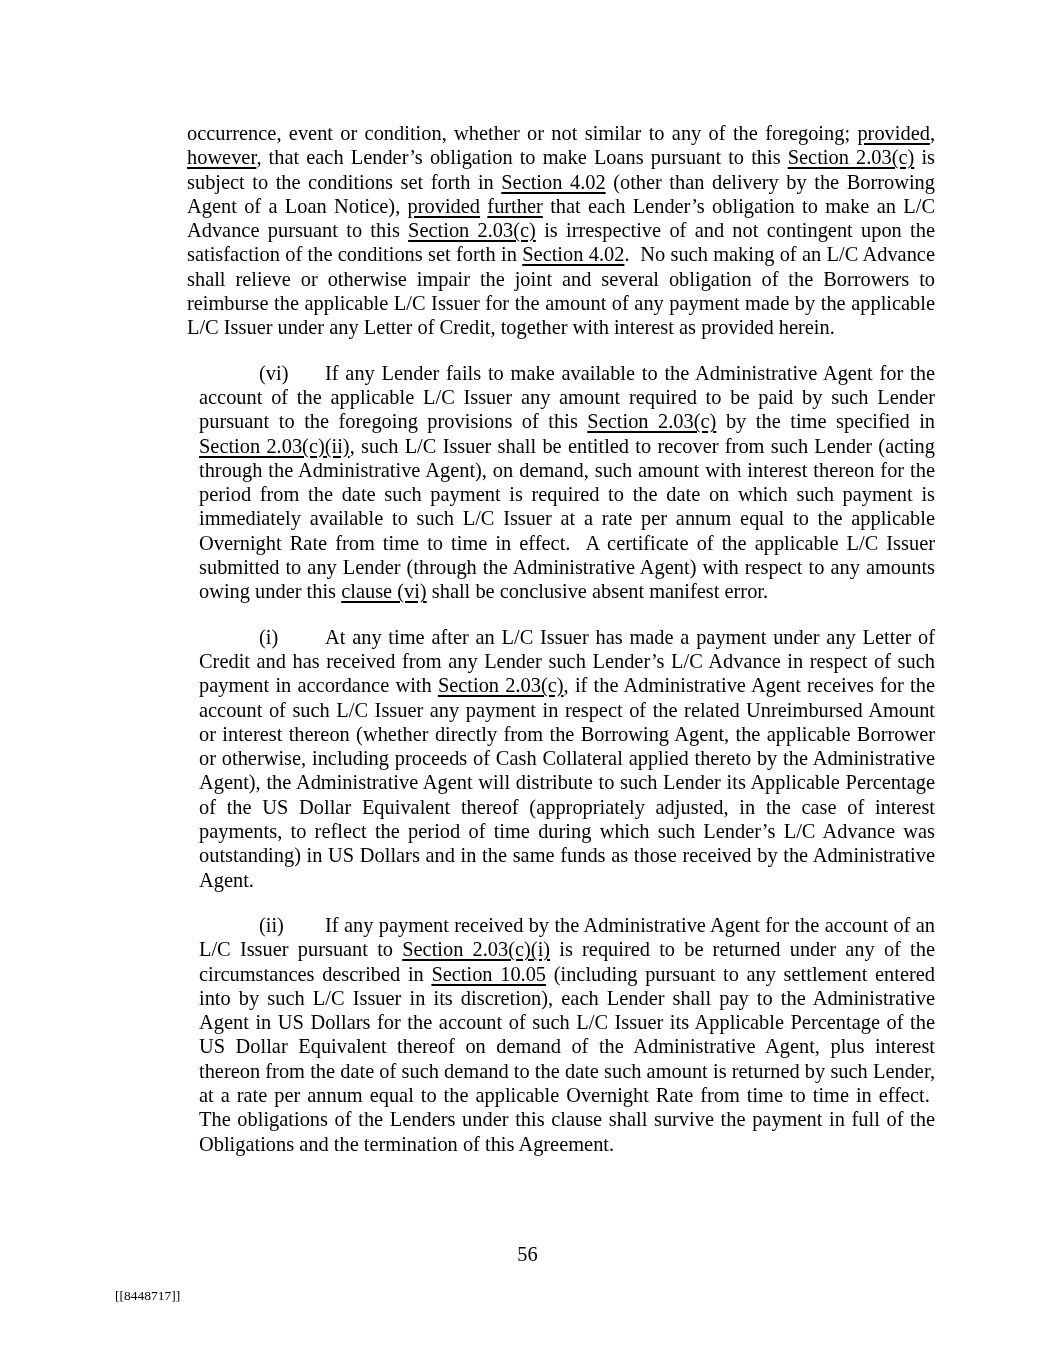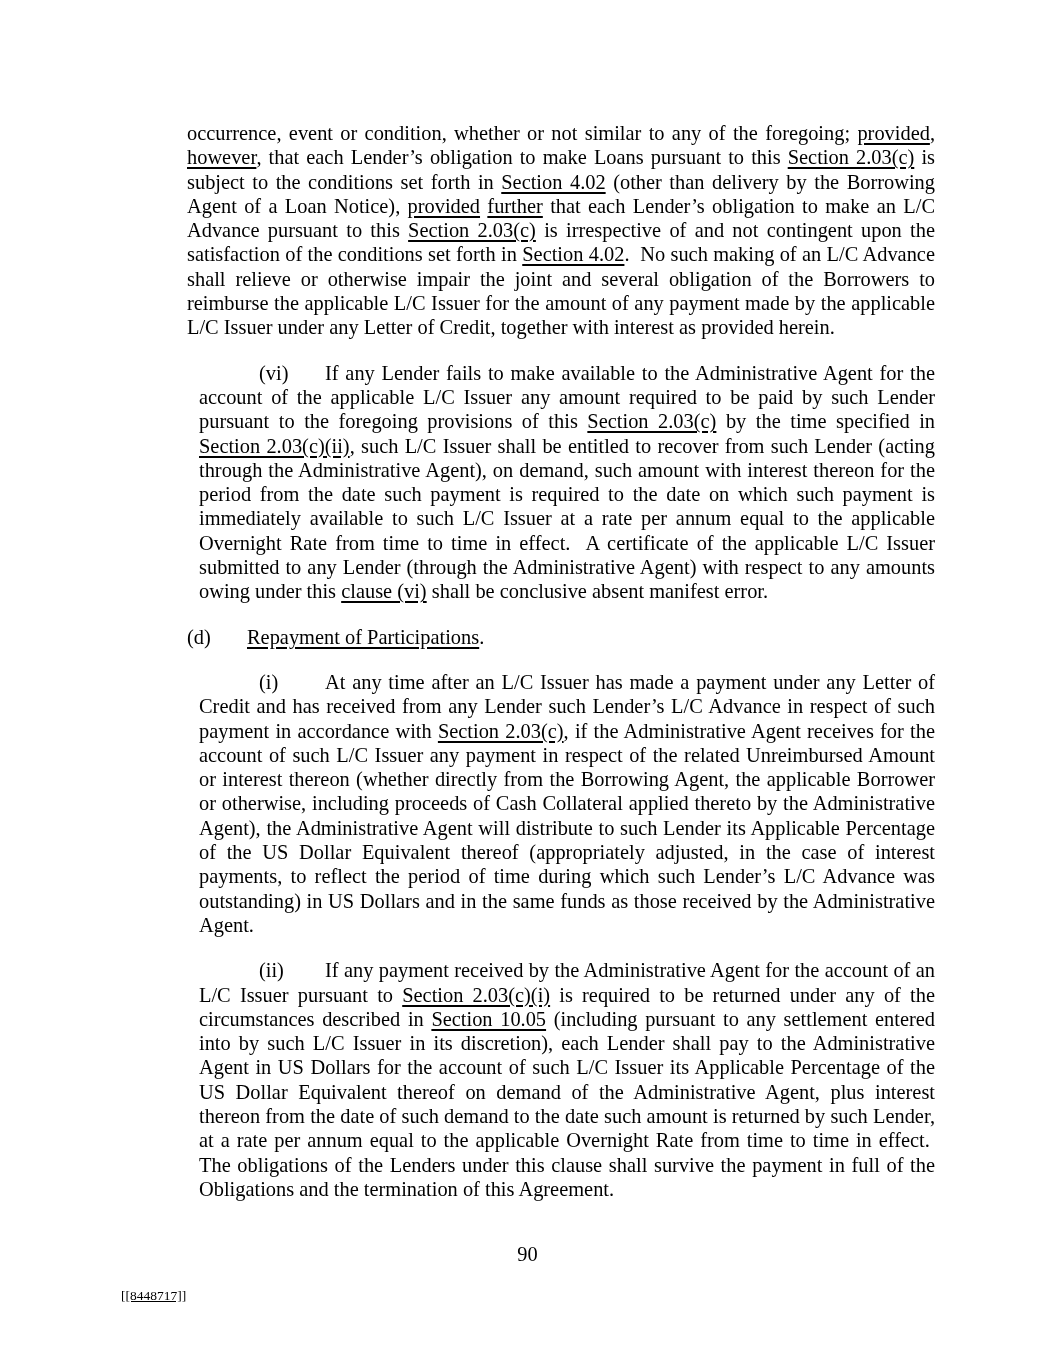--- a/index.html
+++ b/index.html
@@ -55,33 +55,31 @@
     position: absolute;
     left: 0;
     right: 0;
     top: 1242px;
     text-align: center;
     font-size: 20.4px;
     line-height: 24px;
   }
   .doc-id {
     position: absolute;
-    left: 121px;
+    left: 115px;
     top: 1288px;
     font-size: 13.5px;
     line-height: 16px;
-    text-decoration: underline;
   }
 </style>
 </head>
 <body>
 
 <div class="page">
   <div class="content" id="content">
       <p class="body"><span>occurrence, event or condition, whether or not similar to any of the foregoing; </span><span class="u">provided</span><span>, </span><span class="u">however</span><span>, that each Lender’s obligation to make Loans pursuant to this </span><span class="u">Section 2.03(c)</span><span> is subject to the conditions set forth in </span><span class="u">Section 4.02</span><span> (other than delivery by the Borrowing Agent of a Loan Notice), </span><span class="u">provided</span><span> </span><span class="u">further</span><span> that each Lender’s obligation to make an L/C Advance pursuant to this </span><span class="u">Section 2.03(c)</span><span> is irrespective of and not contingent upon the satisfaction of the conditions set forth in </span><span class="u">Section 4.02</span><span>.&nbsp; No such making of an L/C Advance shall relieve or otherwise impair the joint and several obligation of the Borrowers to reimburse the applicable L/C Issuer for the amount of any payment made by the applicable L/C Issuer under any Letter of Credit, together with interest as provided herein.</span></p>
       <p class="body indent"><span class="label label-tab">(vi)</span><span>If any Lender fails to make available to the Administrative Agent for the account of the applicable L/C Issuer any amount required to be paid by such Lender pursuant to the foregoing provisions of this </span><span class="u">Section 2.03(c)</span><span> by the time specified in </span><span class="u">Section 2.03(c)(ii)</span><span>, such L/C Issuer shall be entitled to recover from such Lender (acting through the Administrative Agent), on demand, such amount with interest thereon for the period from the date such payment is required to the date on which such payment is immediately available to such L/C Issuer at a rate per annum equal to the applicable Overnight Rate from time to time in effect.&nbsp; A certificate of the applicable L/C Issuer submitted to any Lender (through the Administrative Agent) with respect to any amounts owing under this </span><span class="u">clause (vi)</span><span> shall be conclusive absent manifest error.</span></p>
-      <p class="heading"><span class="label label-heading">(d)</span><span class="u">Repayment of Participations</span><span>.</span></p>
       <p class="body indent"><span class="label label-tab">(i)</span><span>At any time after an L/C Issuer has made a payment under any Letter of Credit and has received from any Lender such Lender’s L/C Advance in respect of such payment in accordance with </span><span class="u">Section 2.03(c)</span><span>, if the Administrative Agent receives for the account of such L/C Issuer any payment in respect of the related Unreimbursed Amount or interest thereon (whether directly from the Borrowing Agent, the applicable Borrower or otherwise, including proceeds of Cash Collateral applied thereto by the Administrative Agent), the Administrative Agent will distribute to such Lender its Applicable Percentage of the US Dollar Equivalent thereof (appropriately adjusted, in the case of interest payments, to reflect the period of time during which such Lender’s L/C Advance was outstanding) in US Dollars and in the same funds as those received by the Administrative Agent.</span></p>
       <p class="body indent"><span class="label label-tab">(ii)</span><span>If any payment received by the Administrative Agent for the account of an L/C Issuer pursuant to </span><span class="u">Section 2.03(c)(i)</span><span> is required to be returned under any of the circumstances described in </span><span class="u">Section 10.05</span><span> (including pursuant to any settlement entered into by such L/C Issuer in its discretion), each Lender shall pay to the Administrative Agent in US Dollars for the account of such L/C Issuer its Applicable Percentage of the US Dollar Equivalent thereof on demand of the Administrative Agent, plus interest thereon from the date of such demand to the date such amount is returned by such Lender, at a rate per annum equal to the applicable Overnight Rate from time to time in effect.&nbsp; The obligations of the Lenders under this clause shall survive the payment in full of the Obligations and the termination of this Agreement.</span></p>
     </div>
-  <div class="page-number">90</div>
+  <div class="page-number">56</div>
   <div class="doc-id">[[8448717]]</div>
 </div>
 
 </body></html>

